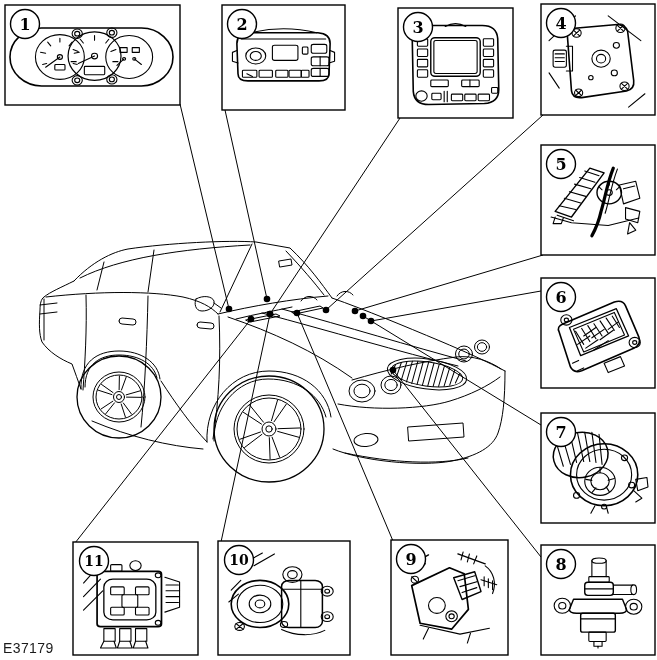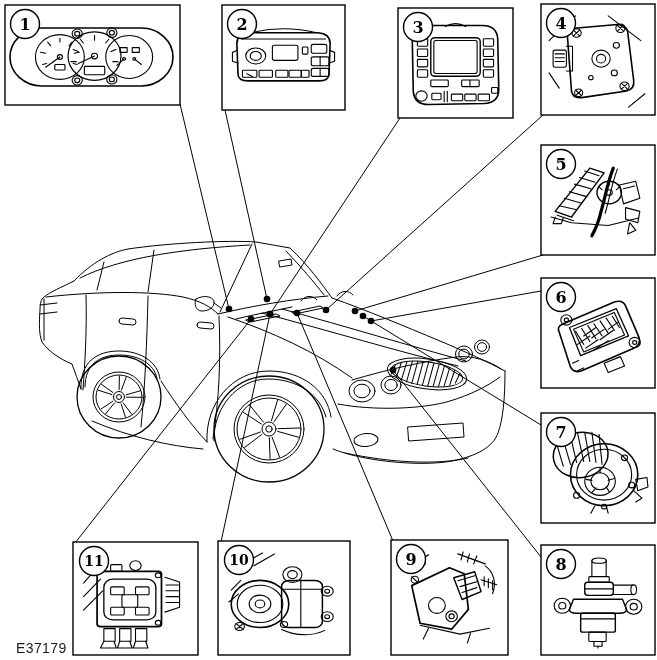--- a/index.html
+++ b/index.html
@@ -1,19 +1,19 @@
 <!DOCTYPE html>
 <html><head>
 <meta charset="utf-8">
 <style>
   html,body{margin:0;padding:0;background:#fff;}
   .stage{position:relative;width:657px;height:660px;background:#ffffff;overflow:hidden;
          font-family:"Liberation Sans",sans-serif;}
   .stage svg{position:absolute;left:0;top:0;}
-  .figure-code{position:absolute;left:16px;bottom:4px;font-size:14px;color:#1a1a1a;
+  .figure-code{position:absolute;left:3px;bottom:4px;font-size:14px;color:#1a1a1a;
                letter-spacing:.4px;font-family:"Liberation Sans",sans-serif;}
   .badge-num{font-family:"DejaVu Serif",serif;font-weight:bold;fill:#000;}
 </style>
 </head>
 <body>
 
 <div class="stage">
   <svg id="scene" width="657" height="660" viewBox="0 0 657 660">
 
     <g id="car" fill="none" stroke="#000" stroke-width="1" stroke-linecap="round" stroke-linejoin="round">

